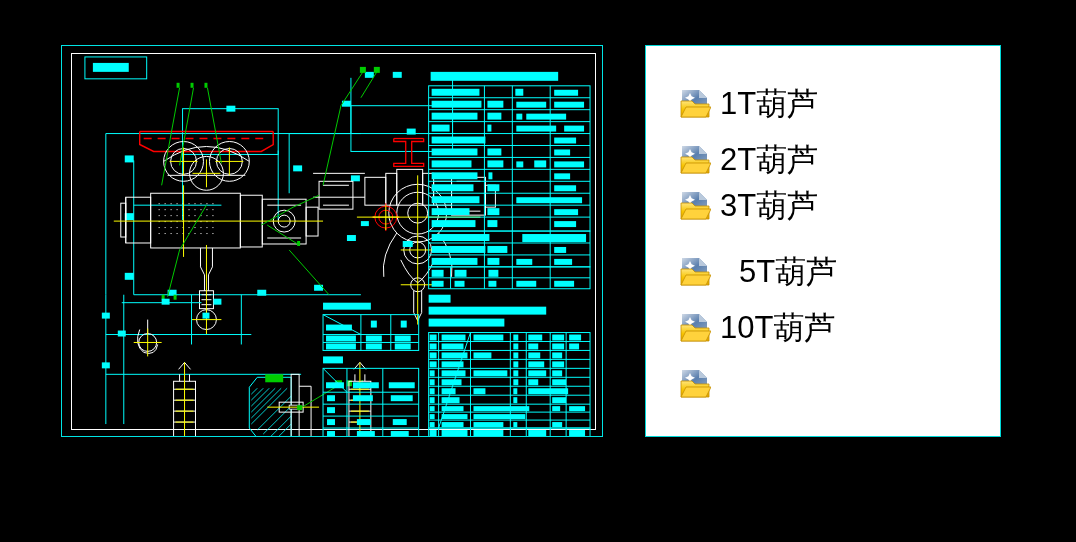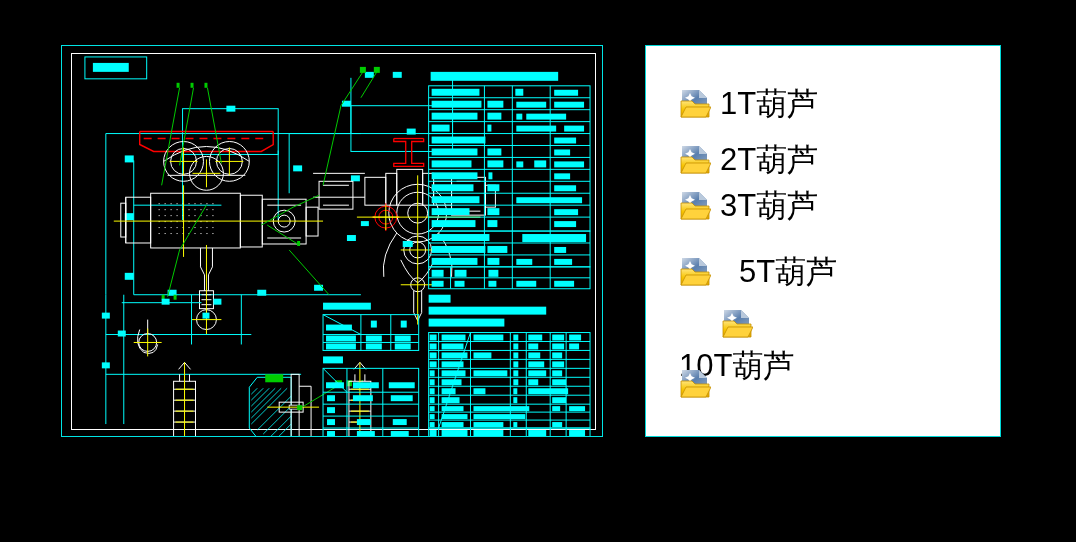--- a/index.html
+++ b/index.html
@@ -743,21 +743,21 @@
     <svg class="item-icon" viewBox="0 0 32 32">
       <path d="M3 2 h17 l8 8 v12 h-25 z" fill="url(#gPage)"></path>
       <path d="M20 2 l8 8 h-8 z" fill="#b9c9dc"></path>
       <path d="M11 5 l1.6 3.2 L16 9.8 l-3.4 1.6 L11 14.6 l-1.6-3.2 L6 9.8 l3.4-1.6 z" fill="#ffffff"></path>
       <path d="M2 13 h11 l3 3 h14 v13 h-28 z" fill="url(#gFold)" stroke="#c58f00" stroke-width="0.8"></path>
       <path d="M2 29 l5-10 h25 l-5 10 z" fill="#ffd23c" stroke="#c58f00" stroke-width="0.8"></path>
     </svg>
     <span class="item-label">5T葫芦</span>
   </div>
 
-  <div class="list-item" style="top:242px;flex-direction:column;">
+  <div class="list-item" style="top:242px;">
     <svg class="item-icon" viewBox="0 0 32 32">
       <path d="M3 2 h17 l8 8 v12 h-25 z" fill="url(#gPage)"></path>
       <path d="M20 2 l8 8 h-8 z" fill="#b9c9dc"></path>
       <path d="M11 5 l1.6 3.2 L16 9.8 l-3.4 1.6 L11 14.6 l-1.6-3.2 L6 9.8 l3.4-1.6 z" fill="#ffffff"></path>
       <path d="M2 13 h11 l3 3 h14 v13 h-28 z" fill="url(#gFold)" stroke="#c58f00" stroke-width="0.8"></path>
       <path d="M2 29 l5-10 h25 l-5 10 z" fill="#ffd23c" stroke="#c58f00" stroke-width="0.8"></path>
     </svg>
     <span class="item-label">10T葫芦</span>
   </div>
 

